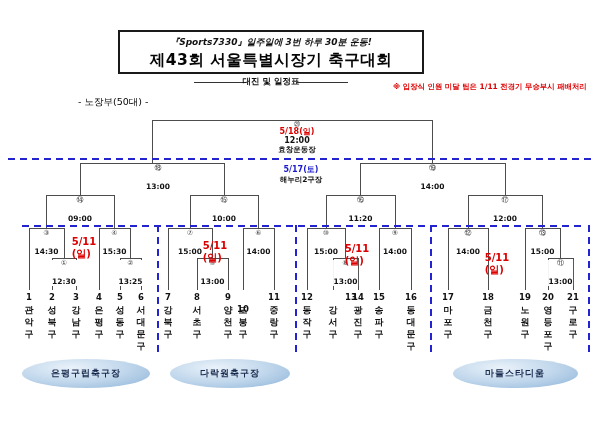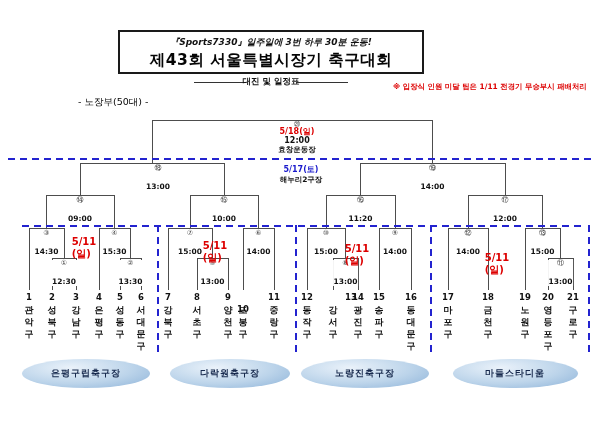--- a/index.html
+++ b/index.html
@@ -72,21 +72,21 @@
     <div class="bl" style="left: 76px; top: 258px; width: 1px; height: 32px;"></div>
     <div class="mlabel" style="left: 64px; top: 260px;">
       <div class="g">①</div>
       <div class="t">12:30</div>
     </div>
     <div class="bl" style="left: 120px; top: 258px; width: 22px; height: 1px;"></div>
     <div class="bl" style="left: 120px; top: 258px; width: 1px; height: 32px;"></div>
     <div class="bl" style="left: 141px; top: 258px; width: 1px; height: 32px;"></div>
     <div class="mlabel" style="left: 130.5px; top: 260px;">
       <div class="g">②</div>
-      <div class="t">13:30</div>
+      <div class="t">13:25</div>
     </div>
     <div class="bl" style="left: 197px; top: 258px; width: 32px; height: 1px;"></div>
     <div class="bl" style="left: 197px; top: 258px; width: 1px; height: 32px;"></div>
     <div class="bl" style="left: 228px; top: 258px; width: 1px; height: 32px;"></div>
     <div class="mlabel" style="left: 212.5px; top: 260px;">
       <div class="g">⑤</div>
       <div class="t">13:00</div>
     </div>
     <div class="bl" style="left: 333px; top: 258px; width: 26px; height: 1px;"></div>
     <div class="bl" style="left: 333px; top: 258px; width: 1px; height: 32px;"></div>
@@ -319,19 +319,16 @@
     <div class="team-no" style="left: 573px; top: 292px;">21</div>
     <div class="tchar" style="left: 573px; top: 306px;">구</div>
     <div class="tchar" style="left: 573px; top: 318px;">로</div>
     <div class="tchar" style="left: 573px; top: 330px;">구</div>
     <div class="ellipse" style="left: 22px; top: 359px; width: 128px; height: 29px;">
       <div class="elabel">은평구립축구장</div>
     </div>
     <div class="ellipse" style="left: 170px; top: 359px; width: 120px; height: 29px;">
       <div class="elabel">다락원축구장</div>
     </div>
-    <div class="ellipse" style="left: 301px; top: 359px; width: 128px; height: 29px;">
-      <div class="elabel">노량진축구장</div>
-    </div>
     <div class="ellipse" style="left: 452.5px; top: 359px; width: 125px; height: 29px;">
       <div class="elabel">마들스타디움</div>
     </div>
   </div>
 
 </body></html>

